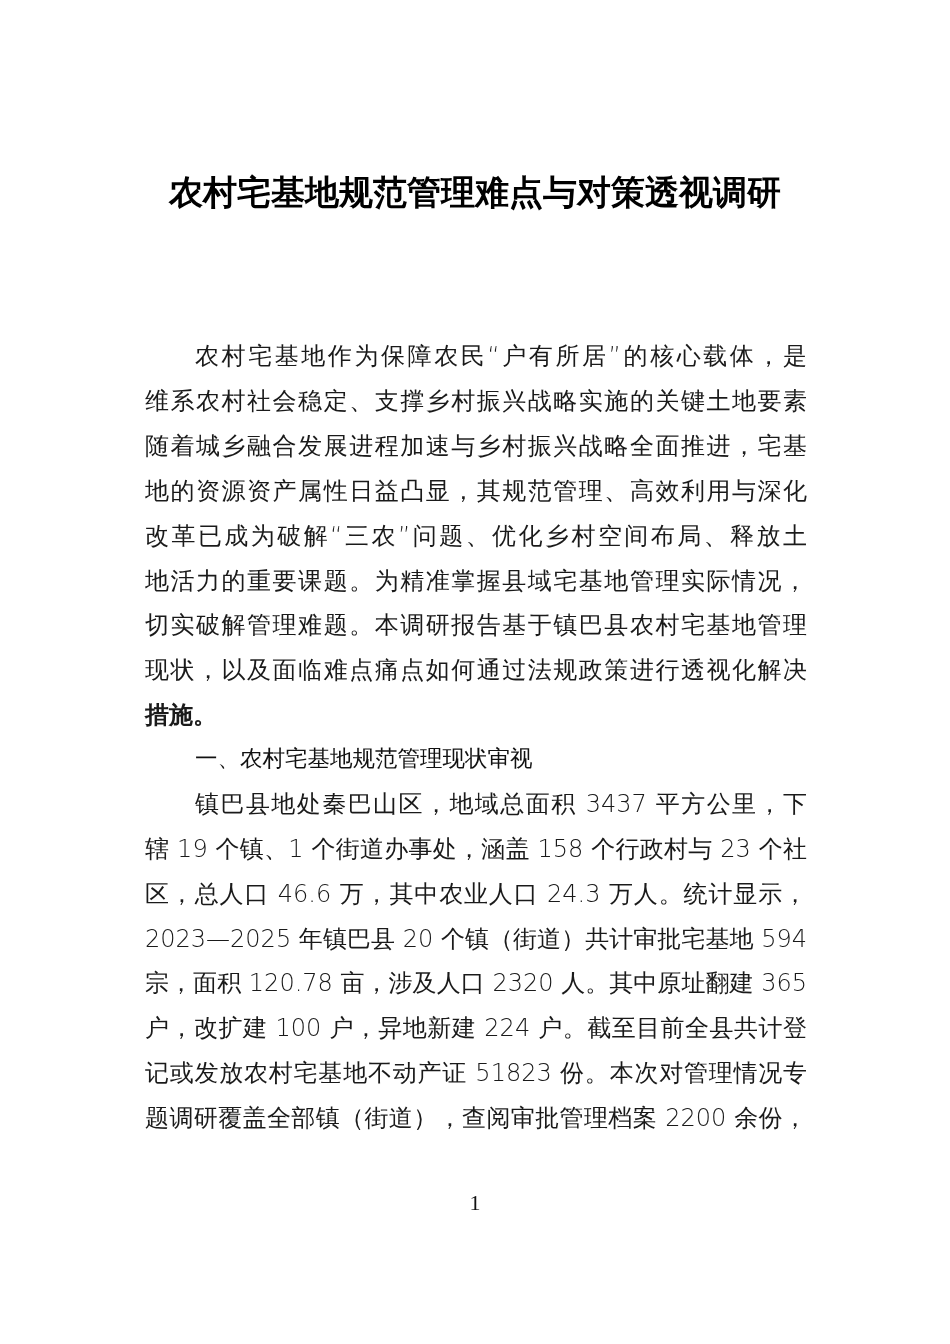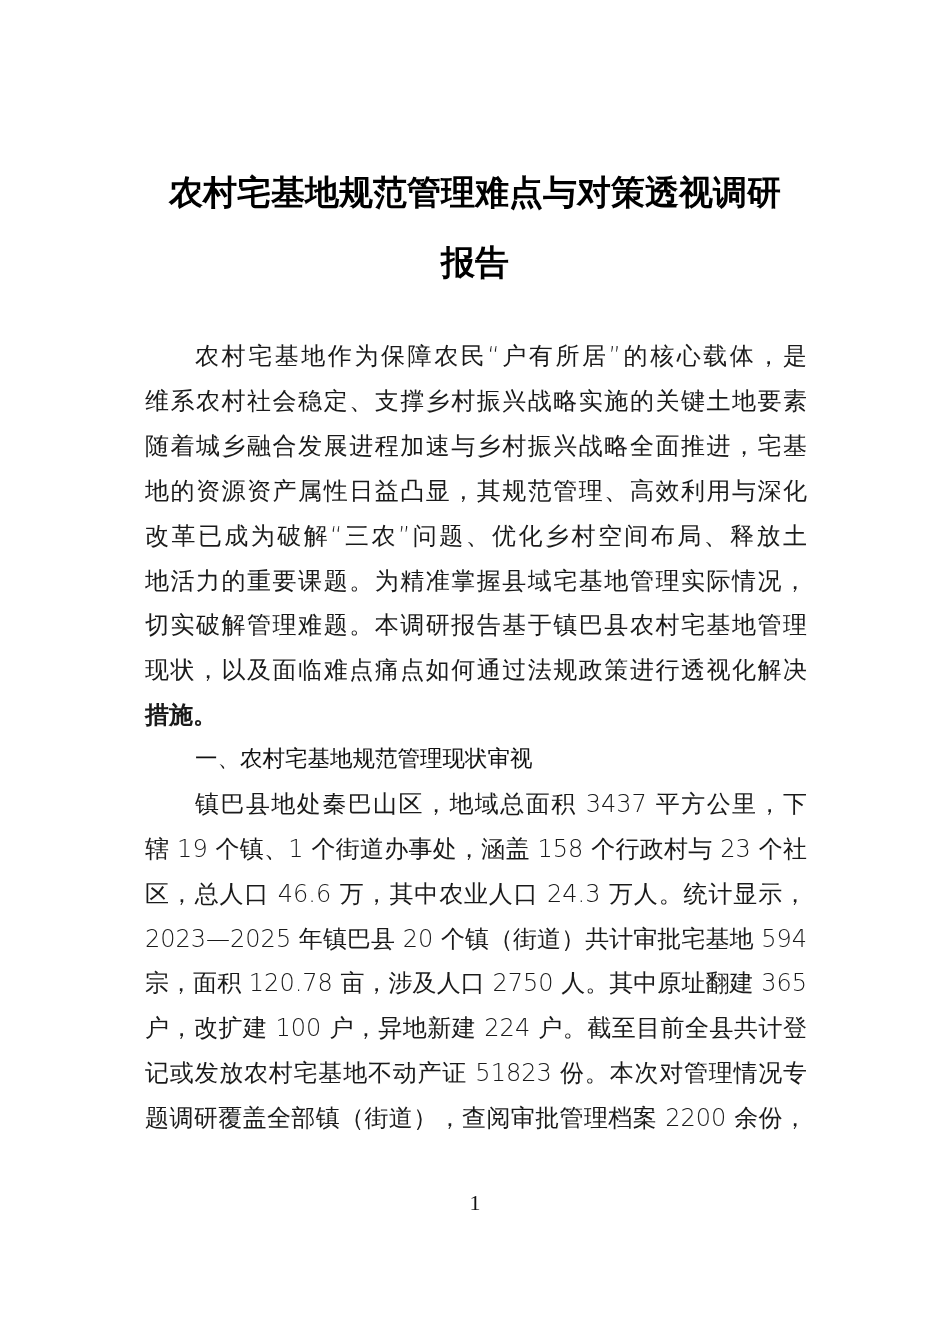--- a/index.html
+++ b/index.html
@@ -70,41 +70,40 @@
     font-size: 22px;
     color: #111111;
   }
 </style>
 </head>
 <body>
 
 <div class="page">
 
   <div class="title l1">农村宅基地规范管理难点与对策透视调研</div>
-  <div class="title l2">报告</div>
 
   <div>
     <div class="line indent" style="top:341px">农村宅基地作为保障农民“户有所居”的核心载体，是</div>
     <div class="line" style="top:386px">维系农村社会稳定、支撑乡村振兴战略实施的关键土地要素</div>
     <div class="line" style="top:431px">随着城乡融合发展进程加速与乡村振兴战略全面推进，宅基</div>
     <div class="line" style="top:476px">地的资源资产属性日益凸显，其规范管理、高效利用与深化</div>
     <div class="line" style="top:521px">改革已成为破解“三农”问题、优化乡村空间布局、释放土</div>
     <div class="line" style="top:566px">地活力的重要课题。为精准掌握县域宅基地管理实际情况，</div>
     <div class="line" style="top:610px">切实破解管理难题。本调研报告基于镇巴县农村宅基地管理</div>
     <div class="line" style="top:655px">现状，以及面临难点痛点如何通过法规政策进行透视化解决</div>
     <div class="line last" style="top:700px">措施。</div>
   </div>
 
   <div class="heading" style="top:744px">一、农村宅基地规范管理现状审视</div>
 
   <div>
     <div class="line indent" style="top:789px">镇巴县地处秦巴山区，地域总面积 3437 平方公里，下</div>
     <div class="line" style="top:834px">辖 19 个镇、1 个街道办事处，涵盖 158 个行政村与 23 个社</div>
     <div class="line" style="top:879px">区，总人口 46.6 万，其中农业人口 24.3 万人。统计显示，</div>
     <div class="line" style="top:924px">2023—2025 年镇巴县 20 个镇（街道）共计审批宅基地 594</div>
-    <div class="line" style="top:968px">宗，面积 120.78 亩，涉及人口 2750 人。其中原址翻建 365</div>
+    <div class="line" style="top:968px">宗，面积 120.78 亩，涉及人口 2320 人。其中原址翻建 365</div>
     <div class="line" style="top:1013px">户，改扩建 100 户，异地新建 224 户。截至目前全县共计登</div>
     <div class="line" style="top:1058px">记或发放农村宅基地不动产证 51823 份。本次对管理情况专</div>
     <div class="line" style="top:1103px">题调研覆盖全部镇（街道），查阅审批管理档案 2200 余份，</div>
   </div>
 
   <div class="pagenum">1</div>
 </div>
 
 </body></html>

